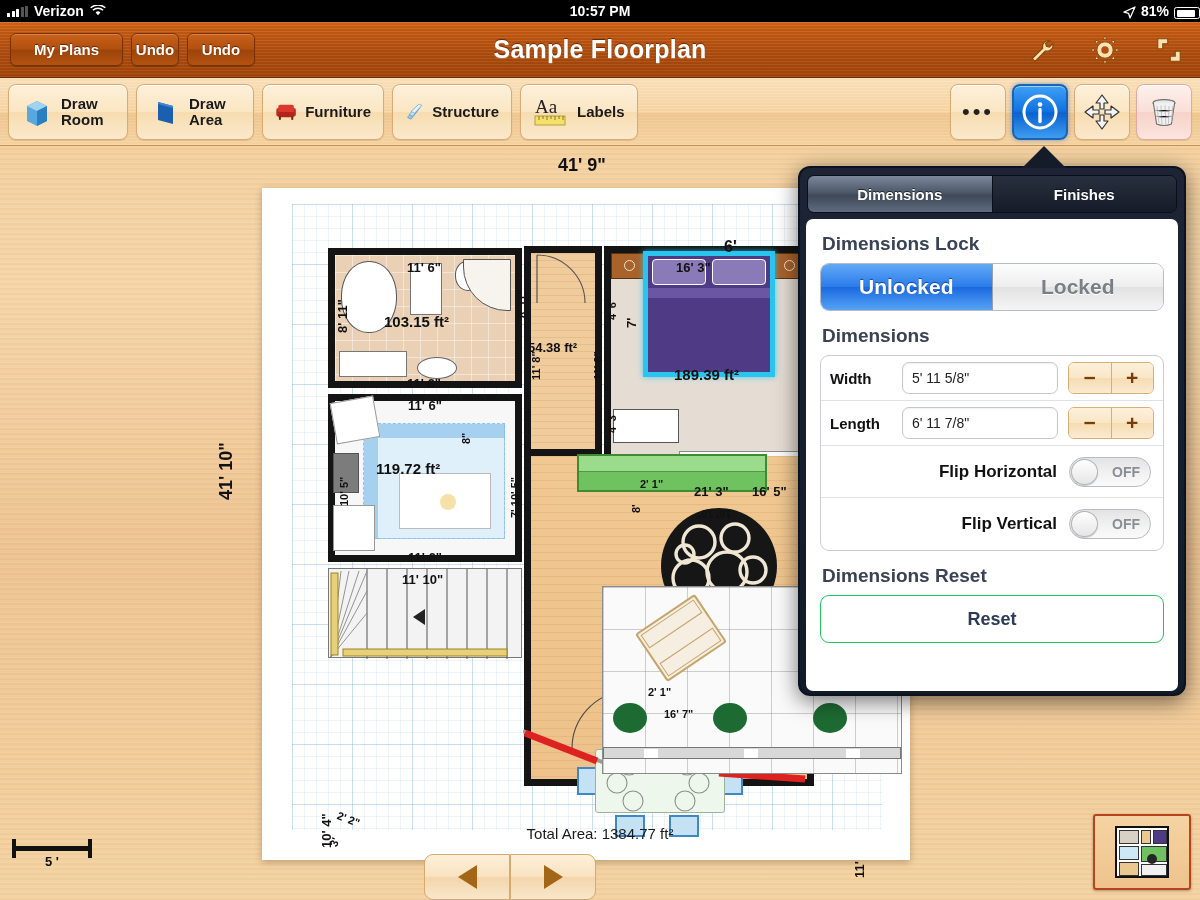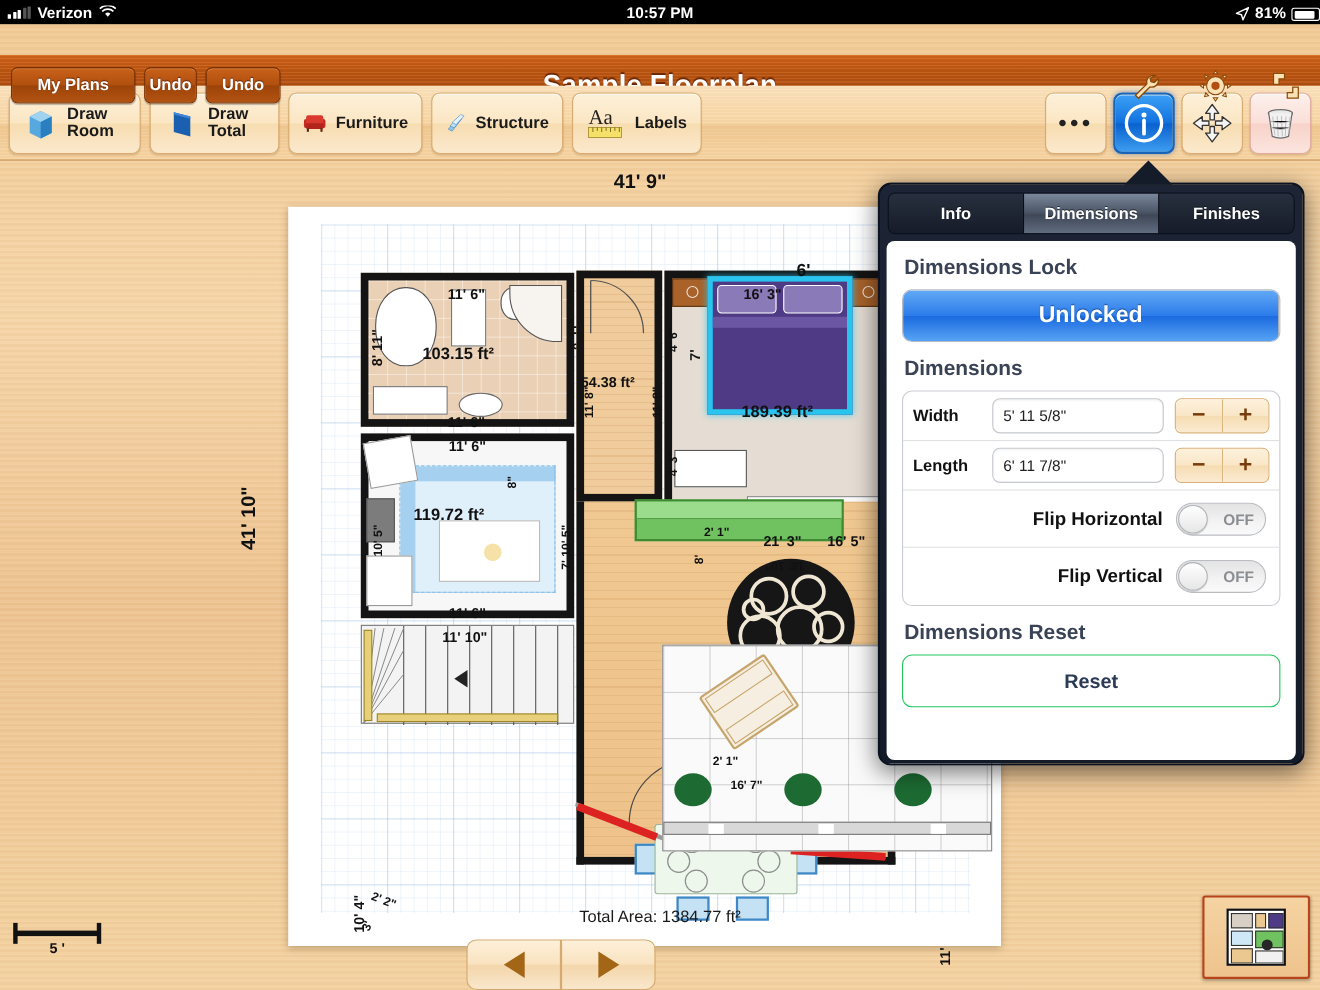--- a/index.html
+++ b/index.html
@@ -42,21 +42,21 @@
   }
 
   
   #titlebar {
     position: absolute; top: 22px; left: 0;
     width: 1200px; height: 56px;
     background:
       repeating-linear-gradient(to bottom, rgba(255,255,255,.06) 0 1px, rgba(80,30,0,.10) 1px 3px),
       linear-gradient(to bottom, #d86a1c 0%, #c85c14 18%, #b24f10 55%, #a54609 100%);
     border-bottom: 1px solid #6d2c05;
-    display: flex; align-items: center; margin-top: 28px;
+    display: flex; align-items: center;
   }
   #titlebar .title {
     position: absolute; left: 0; width: 1200px; text-align: center;
     font-size: 25px; font-weight: bold; color: #fff;
     text-shadow: 0 -1px 1px rgba(90,30,0,.85), 0 1px 1px rgba(255,220,180,.25);
     letter-spacing: .2px;
   }
   .tbtn {
     position: relative; z-index: 3;
     height: 33px; padding: 0 14px;
@@ -338,21 +338,21 @@
     <span class="lbl">
       <span>Draw</span><br><span>Room</span>
     </span>
   </div>
   <div class="tool" style="left:136px;width:118px">
     <svg width="32" height="32" viewBox="0 0 32 32">
       <path d="M9 6 L24 10 L24 28 L9 24 Z" fill="#1b5fb0"></path>
       <path d="M9 6 L24 10 L24 12 L9 8 Z" fill="#3e86d8"></path>
     </svg>
     <span class="lbl">
-      <span>Draw</span><br><span>Total</span>
+      <span>Draw</span><br><span>Area</span>
     </span>
   </div>
   <div class="tool" style="left:262px;width:122px">
     <svg width="34" height="30" viewBox="0 0 34 30">
       <rect x="2" y="9" width="6" height="13" rx="3" fill="#c02b22"></rect>
       <rect x="26" y="9" width="6" height="13" rx="3" fill="#c02b22"></rect>
       <rect x="5" y="4" width="24" height="13" rx="3" fill="#d93a2d"></rect>
       <rect x="5" y="15" width="24" height="8" rx="2" fill="#b3241c"></rect>
       <rect x="6" y="22" width="3" height="5" fill="#5a2a14"></rect>
       <rect x="25" y="22" width="3" height="5" fill="#5a2a14"></rect>
@@ -613,29 +613,29 @@
   <div class="plan-dim" style="left:432px;top:296px">21' 3"</div>
   <div class="plan-dim" style="left:490px;top:296px">16' 5"</div>
   <div class="plan-dim sm" style="left:434px;top:320px;transform:rotate(180deg)">16' 10"</div>
   <div class="plan-dim sm" style="left:368px;top:325px;transform:rotate(-90deg);transform-origin:left top">8'</div>
   <div class="plan-dim sm" style="left:378px;top:290px">2' 1"</div>
 </div>
 
 <div id="pop-arrow"></div>
 <div id="popover">
   <div id="segtabs">
-    <div class="seg">Info</div>
     <div class="seg on">Dimensions</div>
     <div class="seg">Finishes</div>
   </div>
 
   <div id="popbody">
     <div class="sect-title">Dimensions Lock</div>
     <div id="lockseg">
       <div class="half sel">Unlocked</div>
+      <div class="half unsel">Locked</div>
     </div>
 
     <div class="sect-title gap">Dimensions</div>
 
     <div class="grp">
       <div class="grow">
         <span class="glabel" style="width:62px">Width</span>
         <span class="gfield">5' 11 5/8"</span>
         <span class="stepper">
           <div>−</div>

